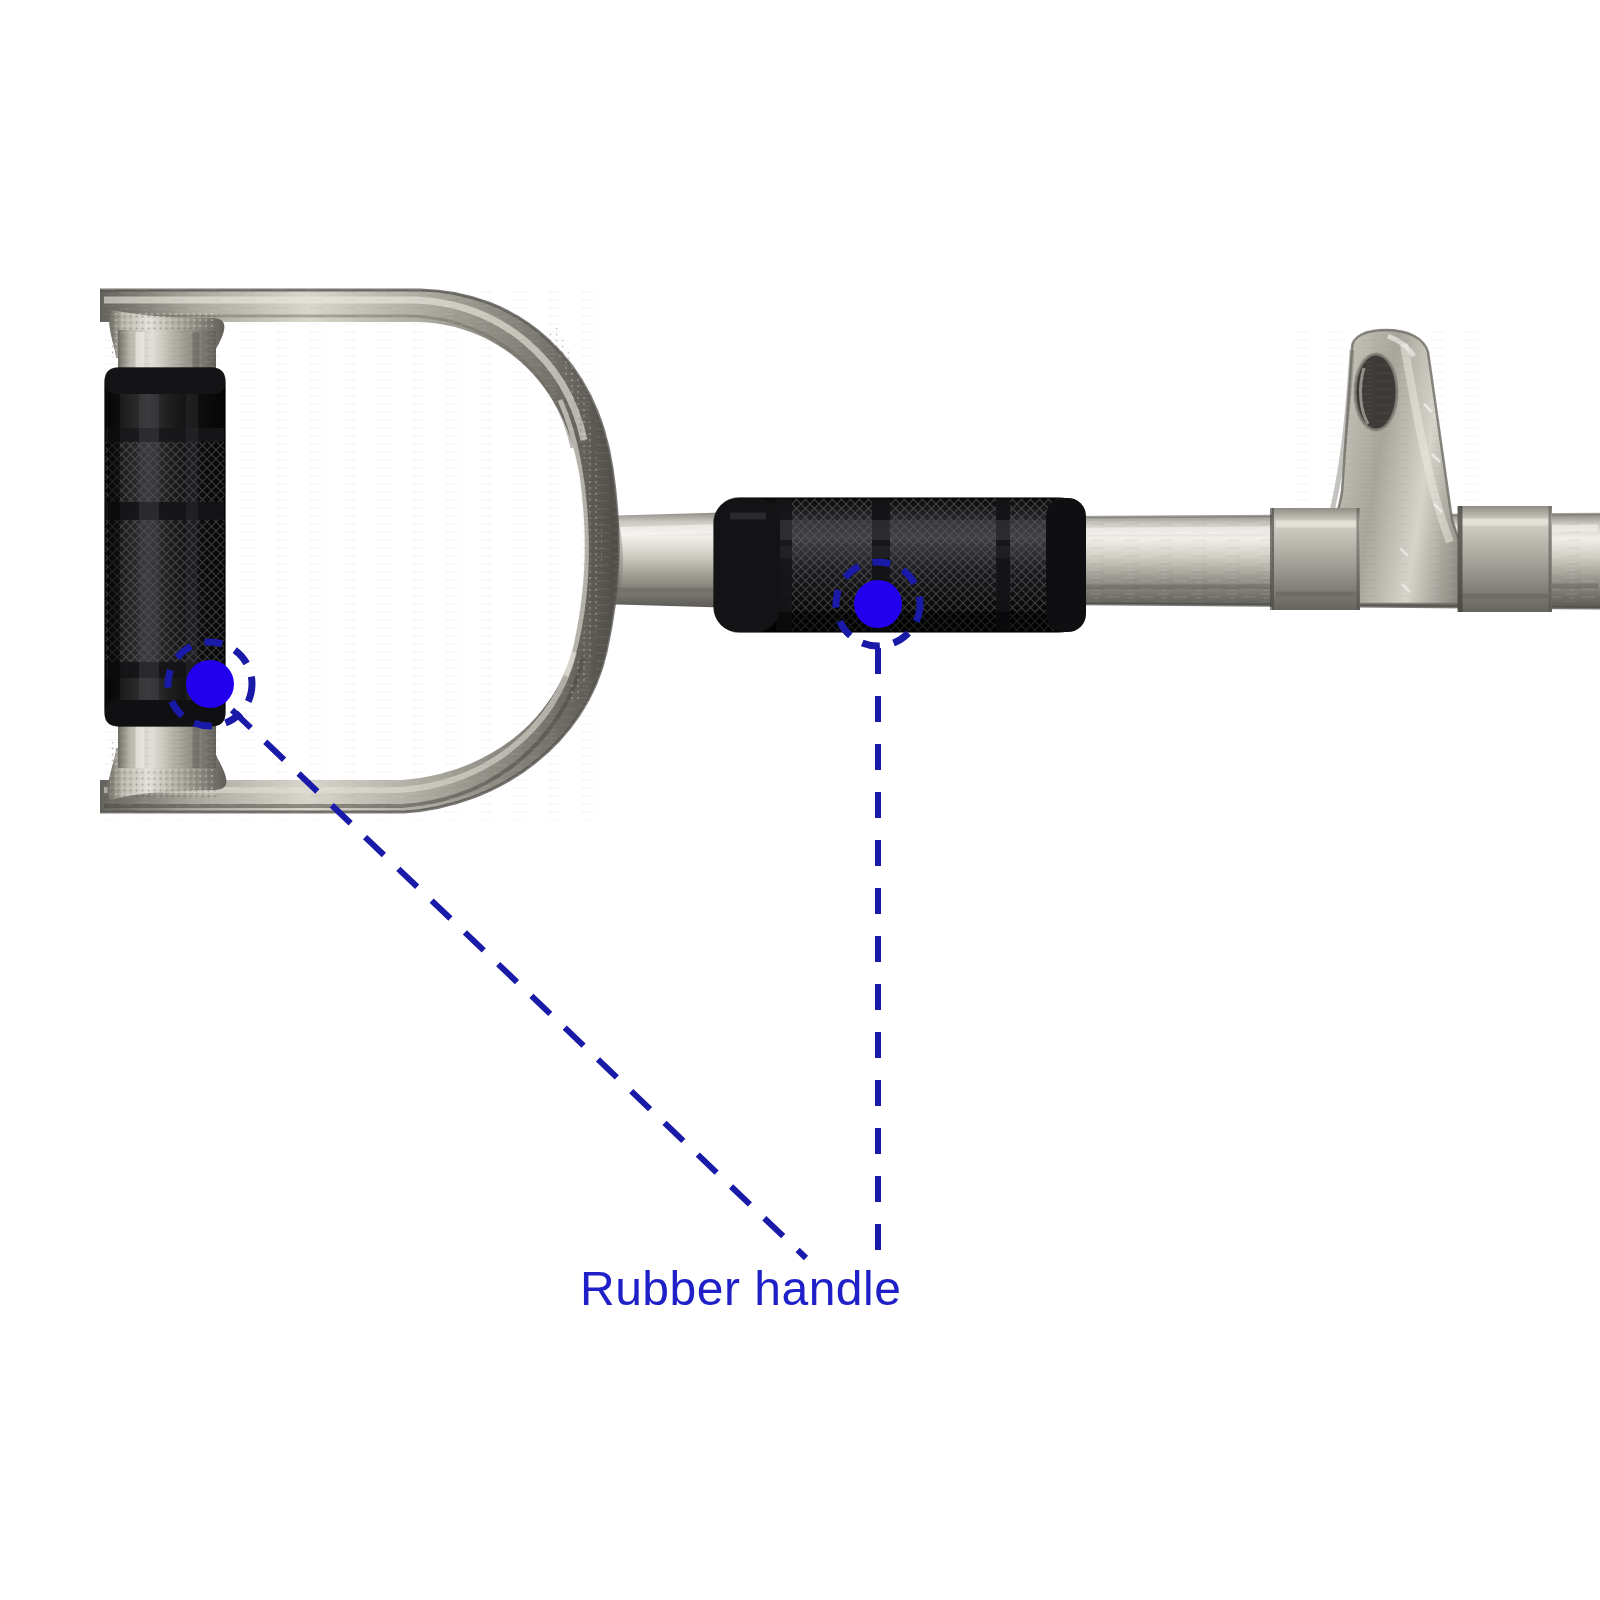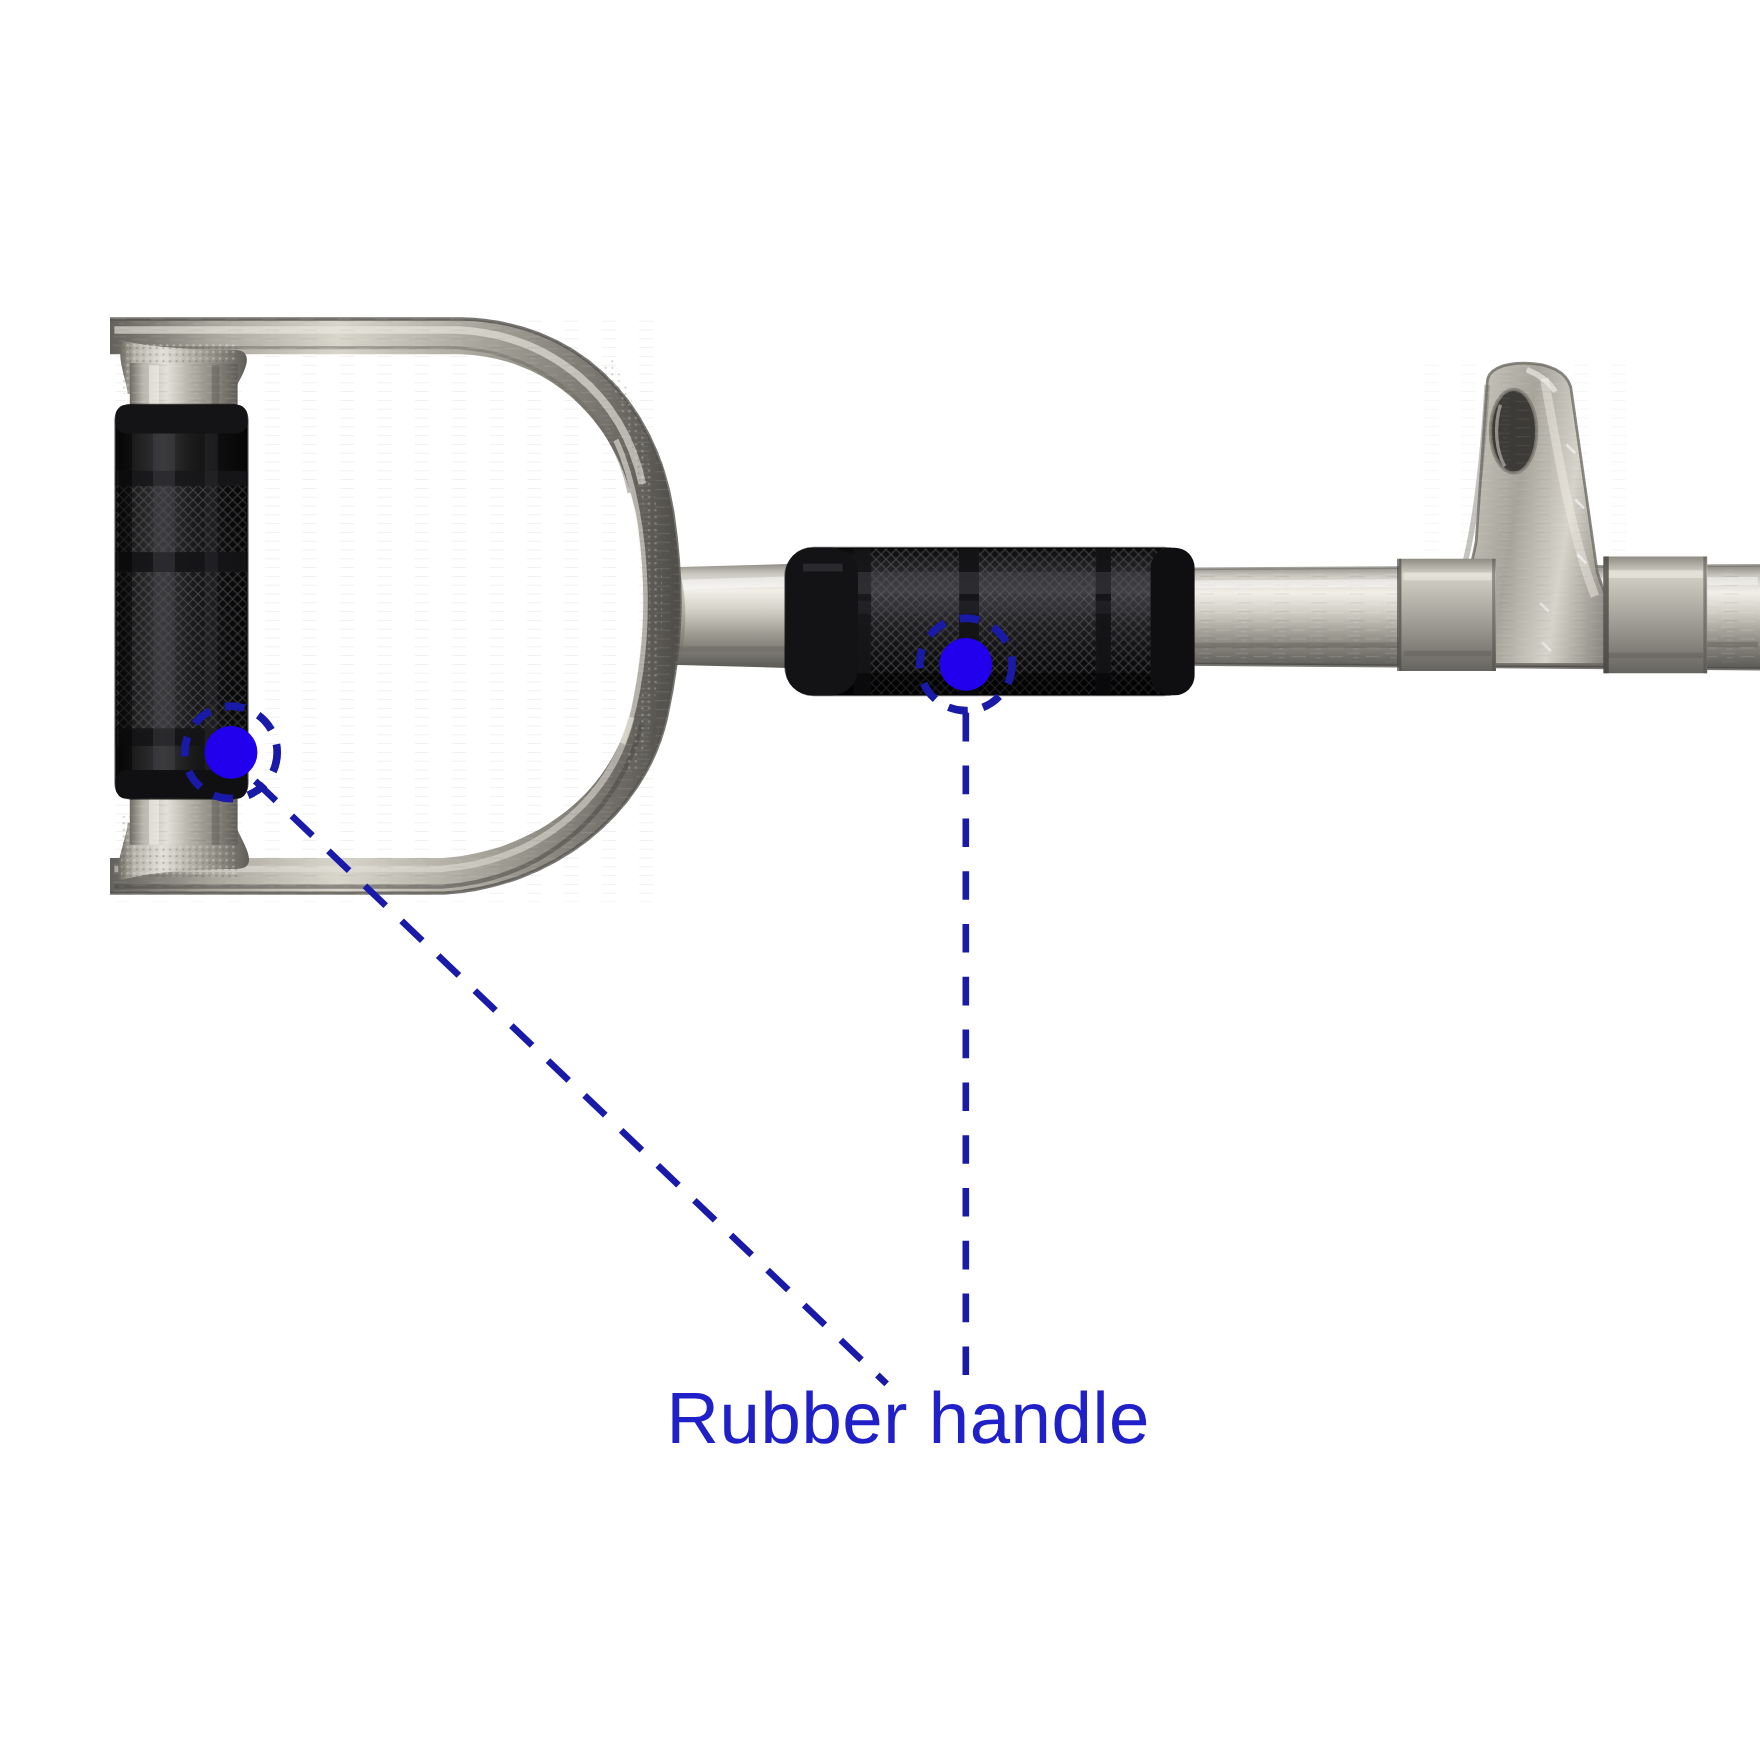--- a/index.html
+++ b/index.html
@@ -20,24 +20,24 @@
   }
   #art {
     position: absolute;
     inset: 0;
     width: 1600px;
     height: 1600px;
     display: block;
   }
   .anno-text {
     position: absolute;
-    left: 606px;
+    left: 580px;
     top: 1258px;
     font-family: "Liberation Sans", sans-serif;
-    font-size: 66px;
+    font-size: 48px;
     line-height: 62px;
     font-weight: 400;
     color: #2020c8;
     letter-spacing: 0.5px;
     white-space: nowrap;
     user-select: none;
   }
 </style>
 </head>
 <body>

